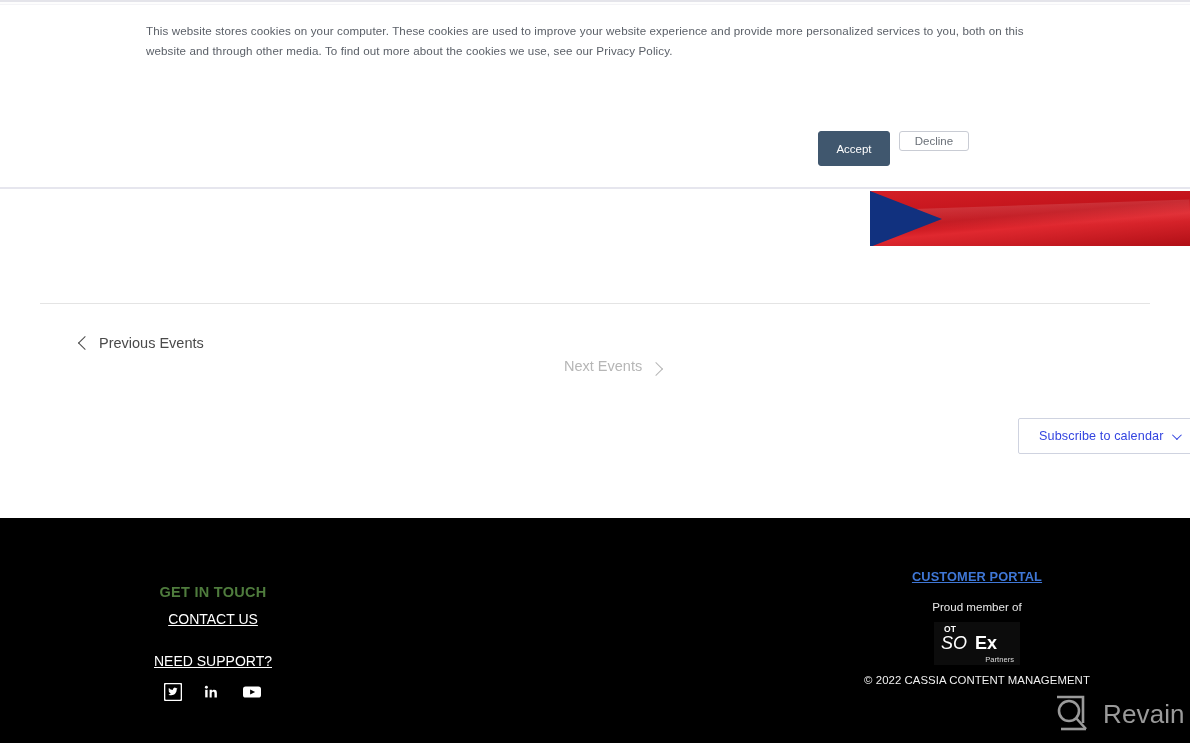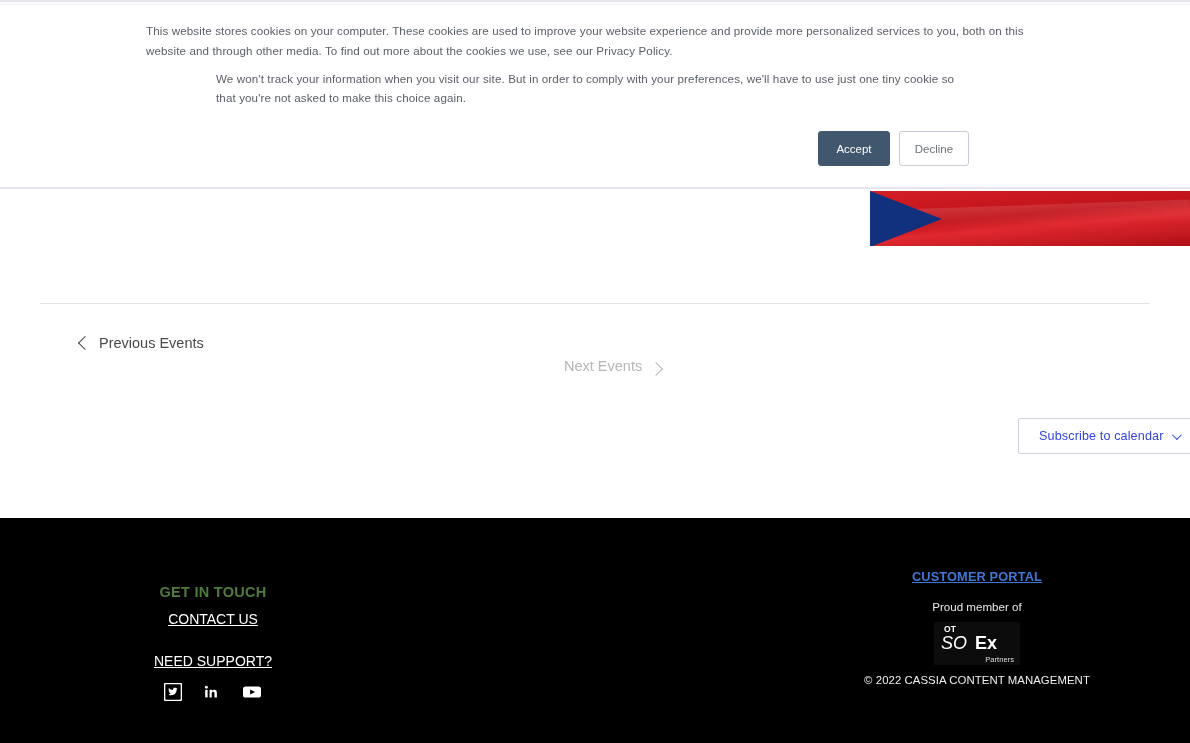--- a/index.html
+++ b/index.html
@@ -78,21 +78,21 @@
     font-size: 11.5px;
     font-family: "Liberation Sans", sans-serif;
     cursor: pointer;
     display: flex;
     align-items: center;
     justify-content: center;
   }
 
   .btn-decline {
     width: 70px;
-    height: 35px;
+    height: 20px;
     background: #ffffff;
     color: #6a7078;
     border: 1px solid #c9ccd4;
     border-radius: 3px;
     font-size: 11.5px;
     font-family: "Liberation Sans", sans-serif;
     cursor: pointer;
     display: flex;
     align-items: center;
     justify-content: center;
@@ -379,23 +379,32 @@
         <span class="ot-ot">OT</span>
         <span class="ot-so">SO</span>
         <span class="ot-ex">Ex</span>
         <span class="ot-partners">Partners</span>
       </div>
       <div class="f-copy">© 2022 CASSIA CONTENT MANAGEMENT</div>
     </div>
 
   </div>
 
+  <div class="revain">
+    <svg width="38" height="38" viewBox="0 0 38 38">
+      <path d="M4 2 H30 V12" fill="none" stroke="#9a9a9a" stroke-width="2.6"></path>
+      <path d="M30 12 L30 28" fill="none" stroke="#9a9a9a" stroke-width="2.6"></path>
+      <circle cx="16" cy="16" r="10" fill="none" stroke="#9a9a9a" stroke-width="2.6"></circle>
+      <path d="M23 23 L33 34" fill="none" stroke="#9a9a9a" stroke-width="2.6"></path>
+      <path d="M33 34 H8" fill="none" stroke="#9a9a9a" stroke-width="2.6"></path>
+    </svg>
+    <span class="revain-text">Revain</span>
+  </div>
 
   <div class="cookie-banner">
     <div class="cookie-text-1">This website stores cookies on your computer. These cookies are used to improve your website experience and provide more personalized services to you, both on this website and through other media. To find out more about the cookies we use, see our Privacy Policy.</div>
-    <div class="cookie-text-2">We won't track your information when you visit our site. But in order to comply with your preferences, we'll have to use just one tiny cookie so that you're not asked to make this choice again.</div>
     <div class="cookie-actions">
       <button class="btn-accept">Accept</button>
       <button class="btn-decline">Decline</button>
     </div>
   </div>
 
 </div>
 
 </body></html>

